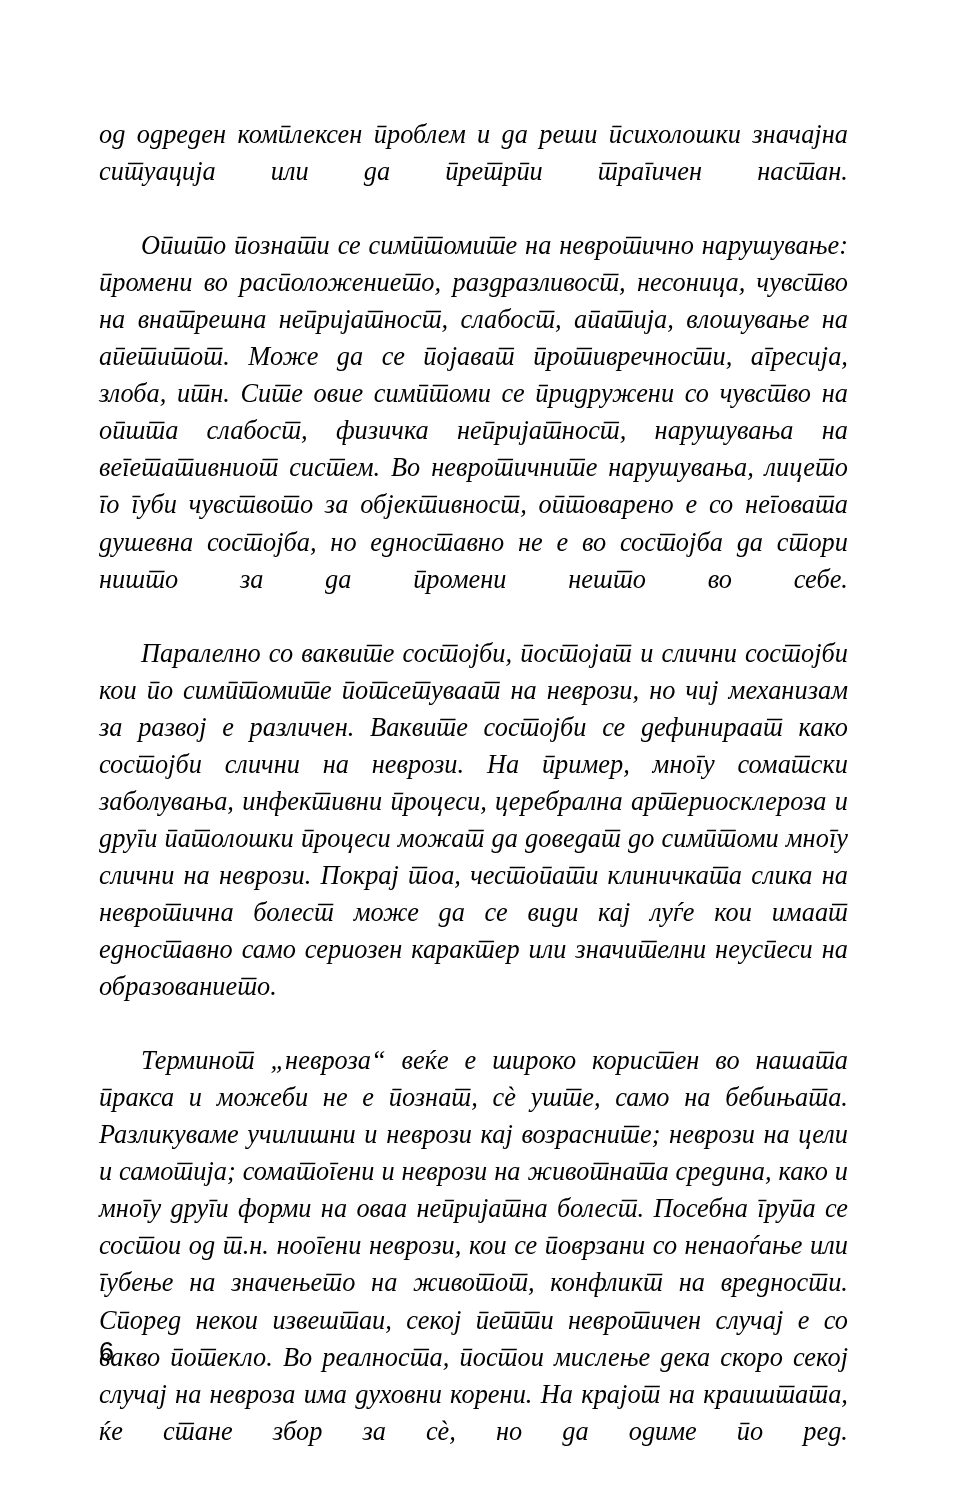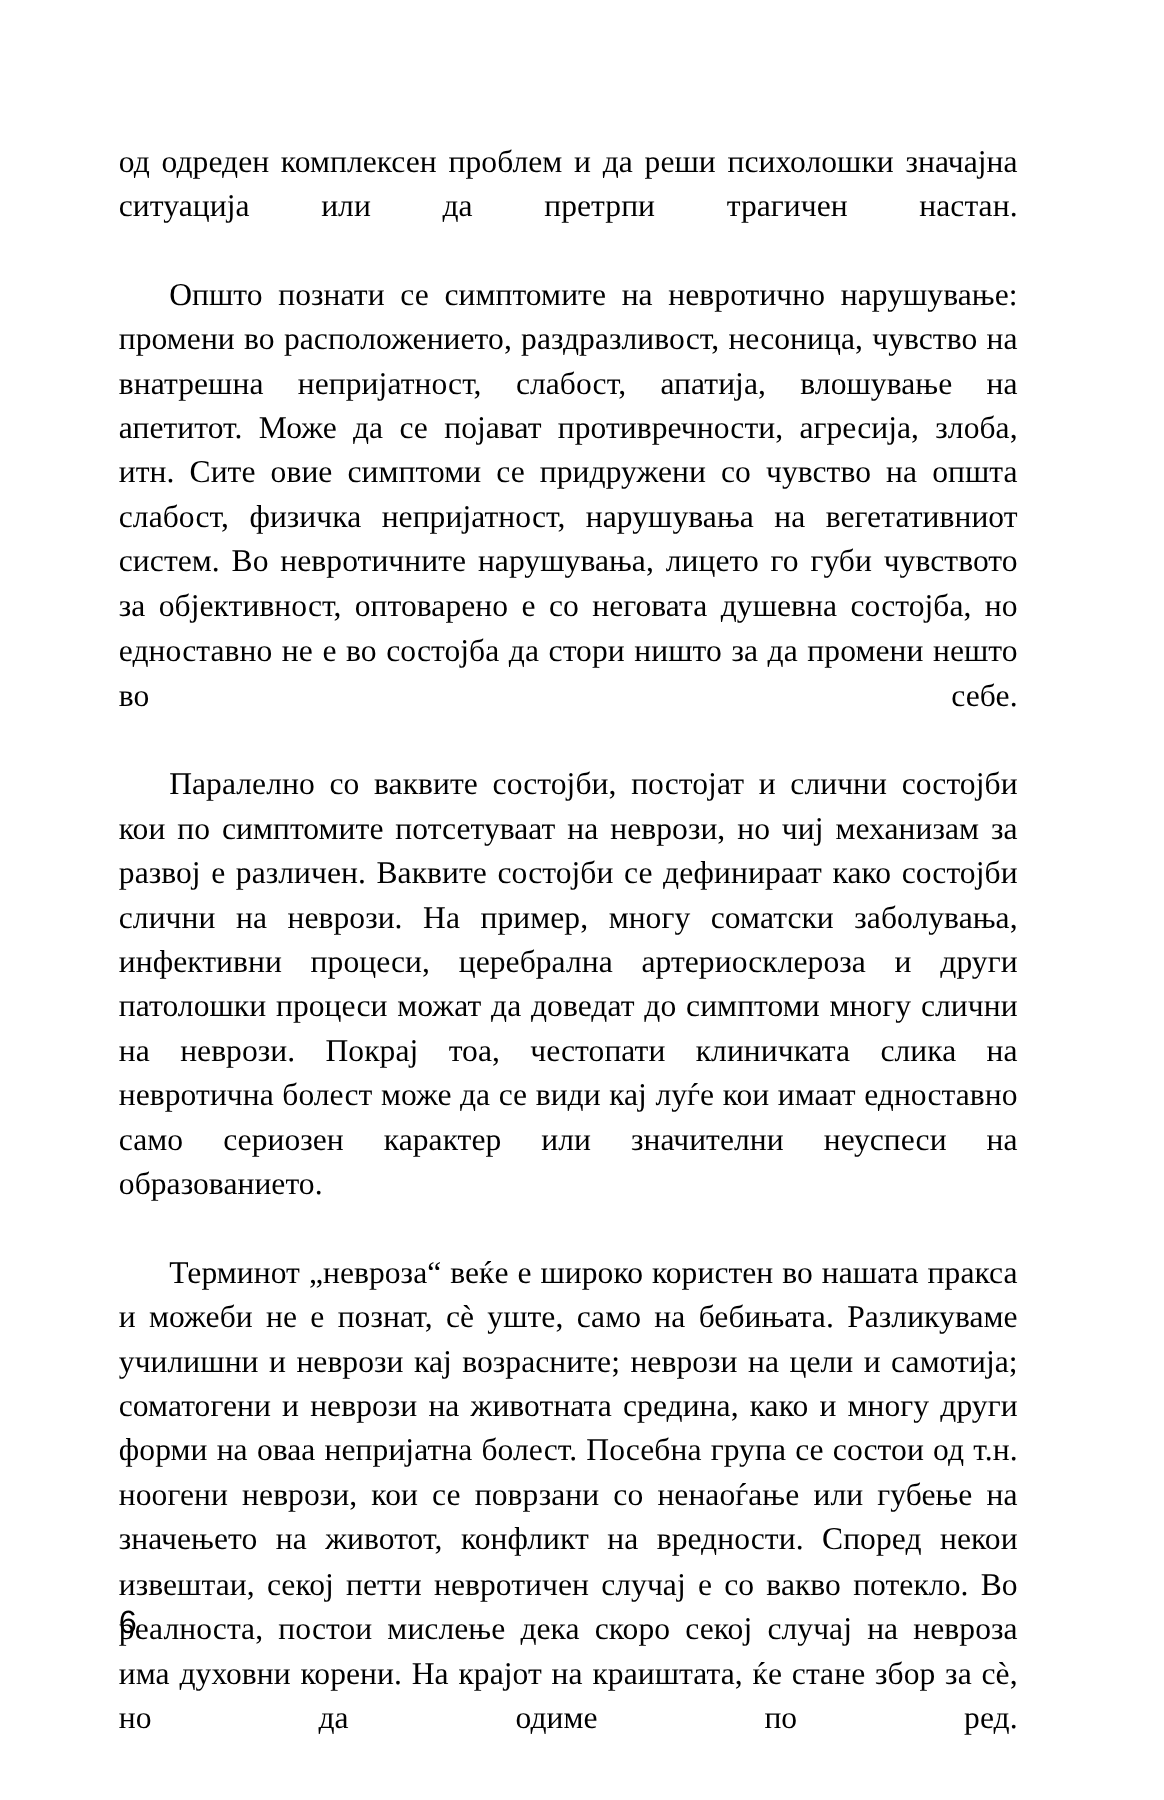--- a/index.html
+++ b/index.html
@@ -18,20 +18,21 @@
     height: 1500px;
     background: #ffffff;
     overflow: hidden;
     box-sizing: border-box;
   }
   .text-block {
     position: absolute;
     left: 99px;
     top: 116px;
     width: 749px;
+    font-style: italic;
   }
   .para {
     margin: 0;
     font-size: 26.3px;
     line-height: 37.05px;
     text-align: justify;
     text-justify: inter-word;
     text-indent: 42px;
     hyphens: none;
     -webkit-hyphens: none;

